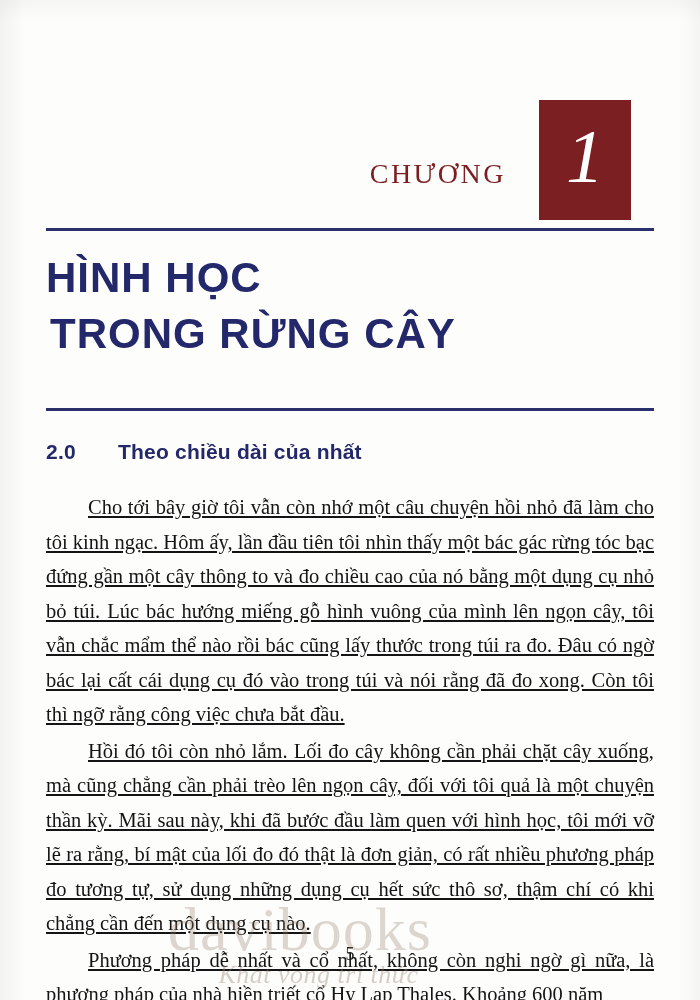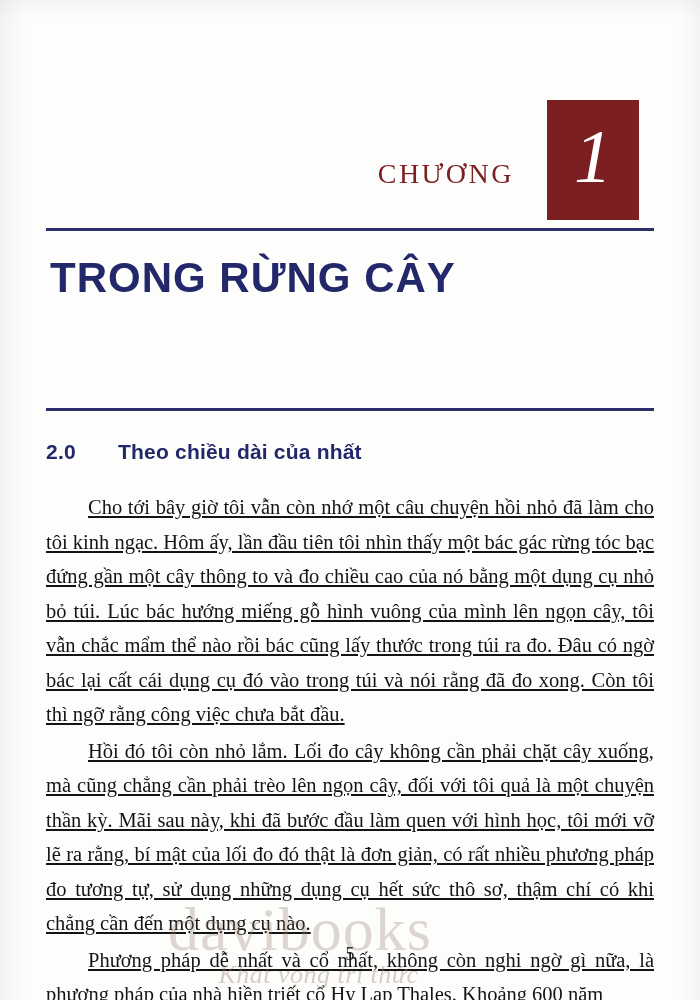--- a/index.html
+++ b/index.html
@@ -30,21 +30,21 @@
     position: absolute;
     left: 46px;
     top: 0;
     width: 608px;
     height: 1000px;
   }
 
   
   .chapter-head {
     position: absolute;
-    right: 8px;
+    right: 16px;
     top: 100px;
     width: 100%;
     height: 120px;
   }
   .chapter-word {
     position: absolute;
     right: 132px;
     top: 58px;
     font-family: "Liberation Serif", serif;
     font-size: 28px;
@@ -196,20 +196,21 @@
 
     <div class="chapter-head">
       <div class="chapter-word">CHƯƠNG</div>
       <div class="chapter-box"></div>
       <div class="chapter-num">1</div>
     </div>
 
     <div class="rule-top"></div>
 
     <div class="title">
+      <span class="line1">HÌNH HỌC</span>
       <span class="line2">TRONG RỪNG CÂY</span>
     </div>
 
     <div class="rule-bottom"></div>
 
     <div class="section">
       <span class="sec-num">2.0</span><span>Theo chiều dài của nhất</span>
     </div>
 
     <div class="body-text">

